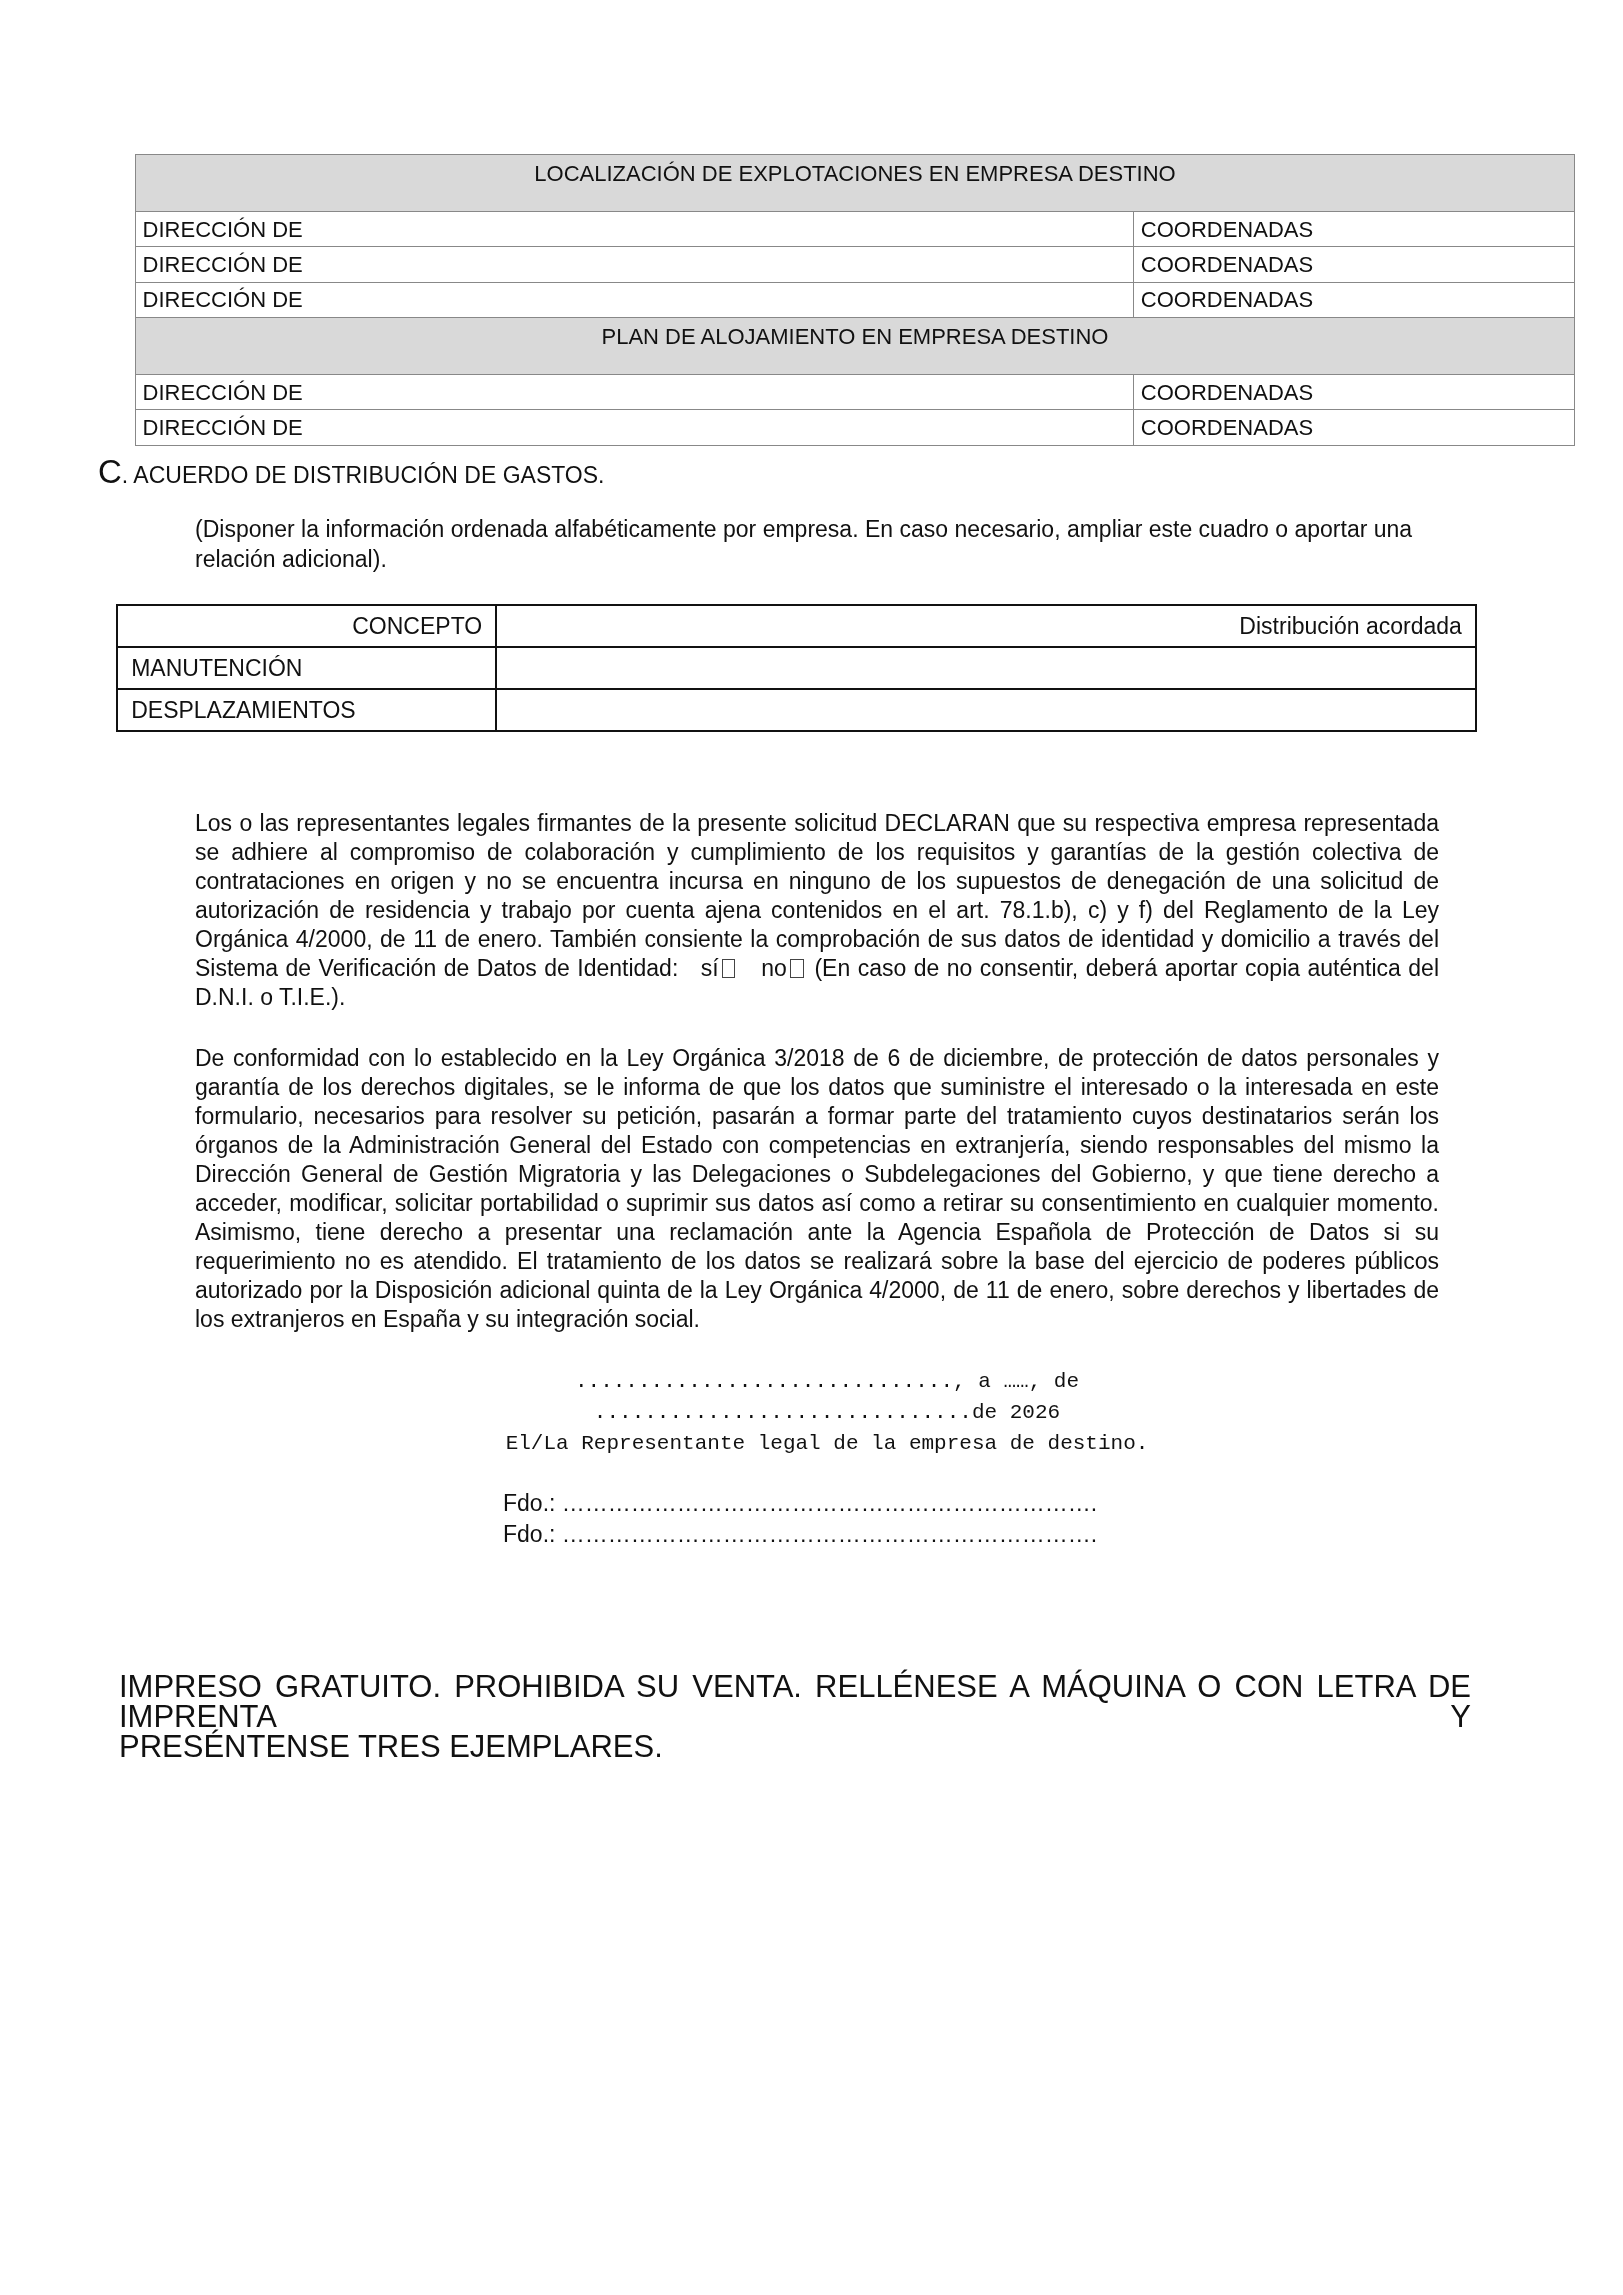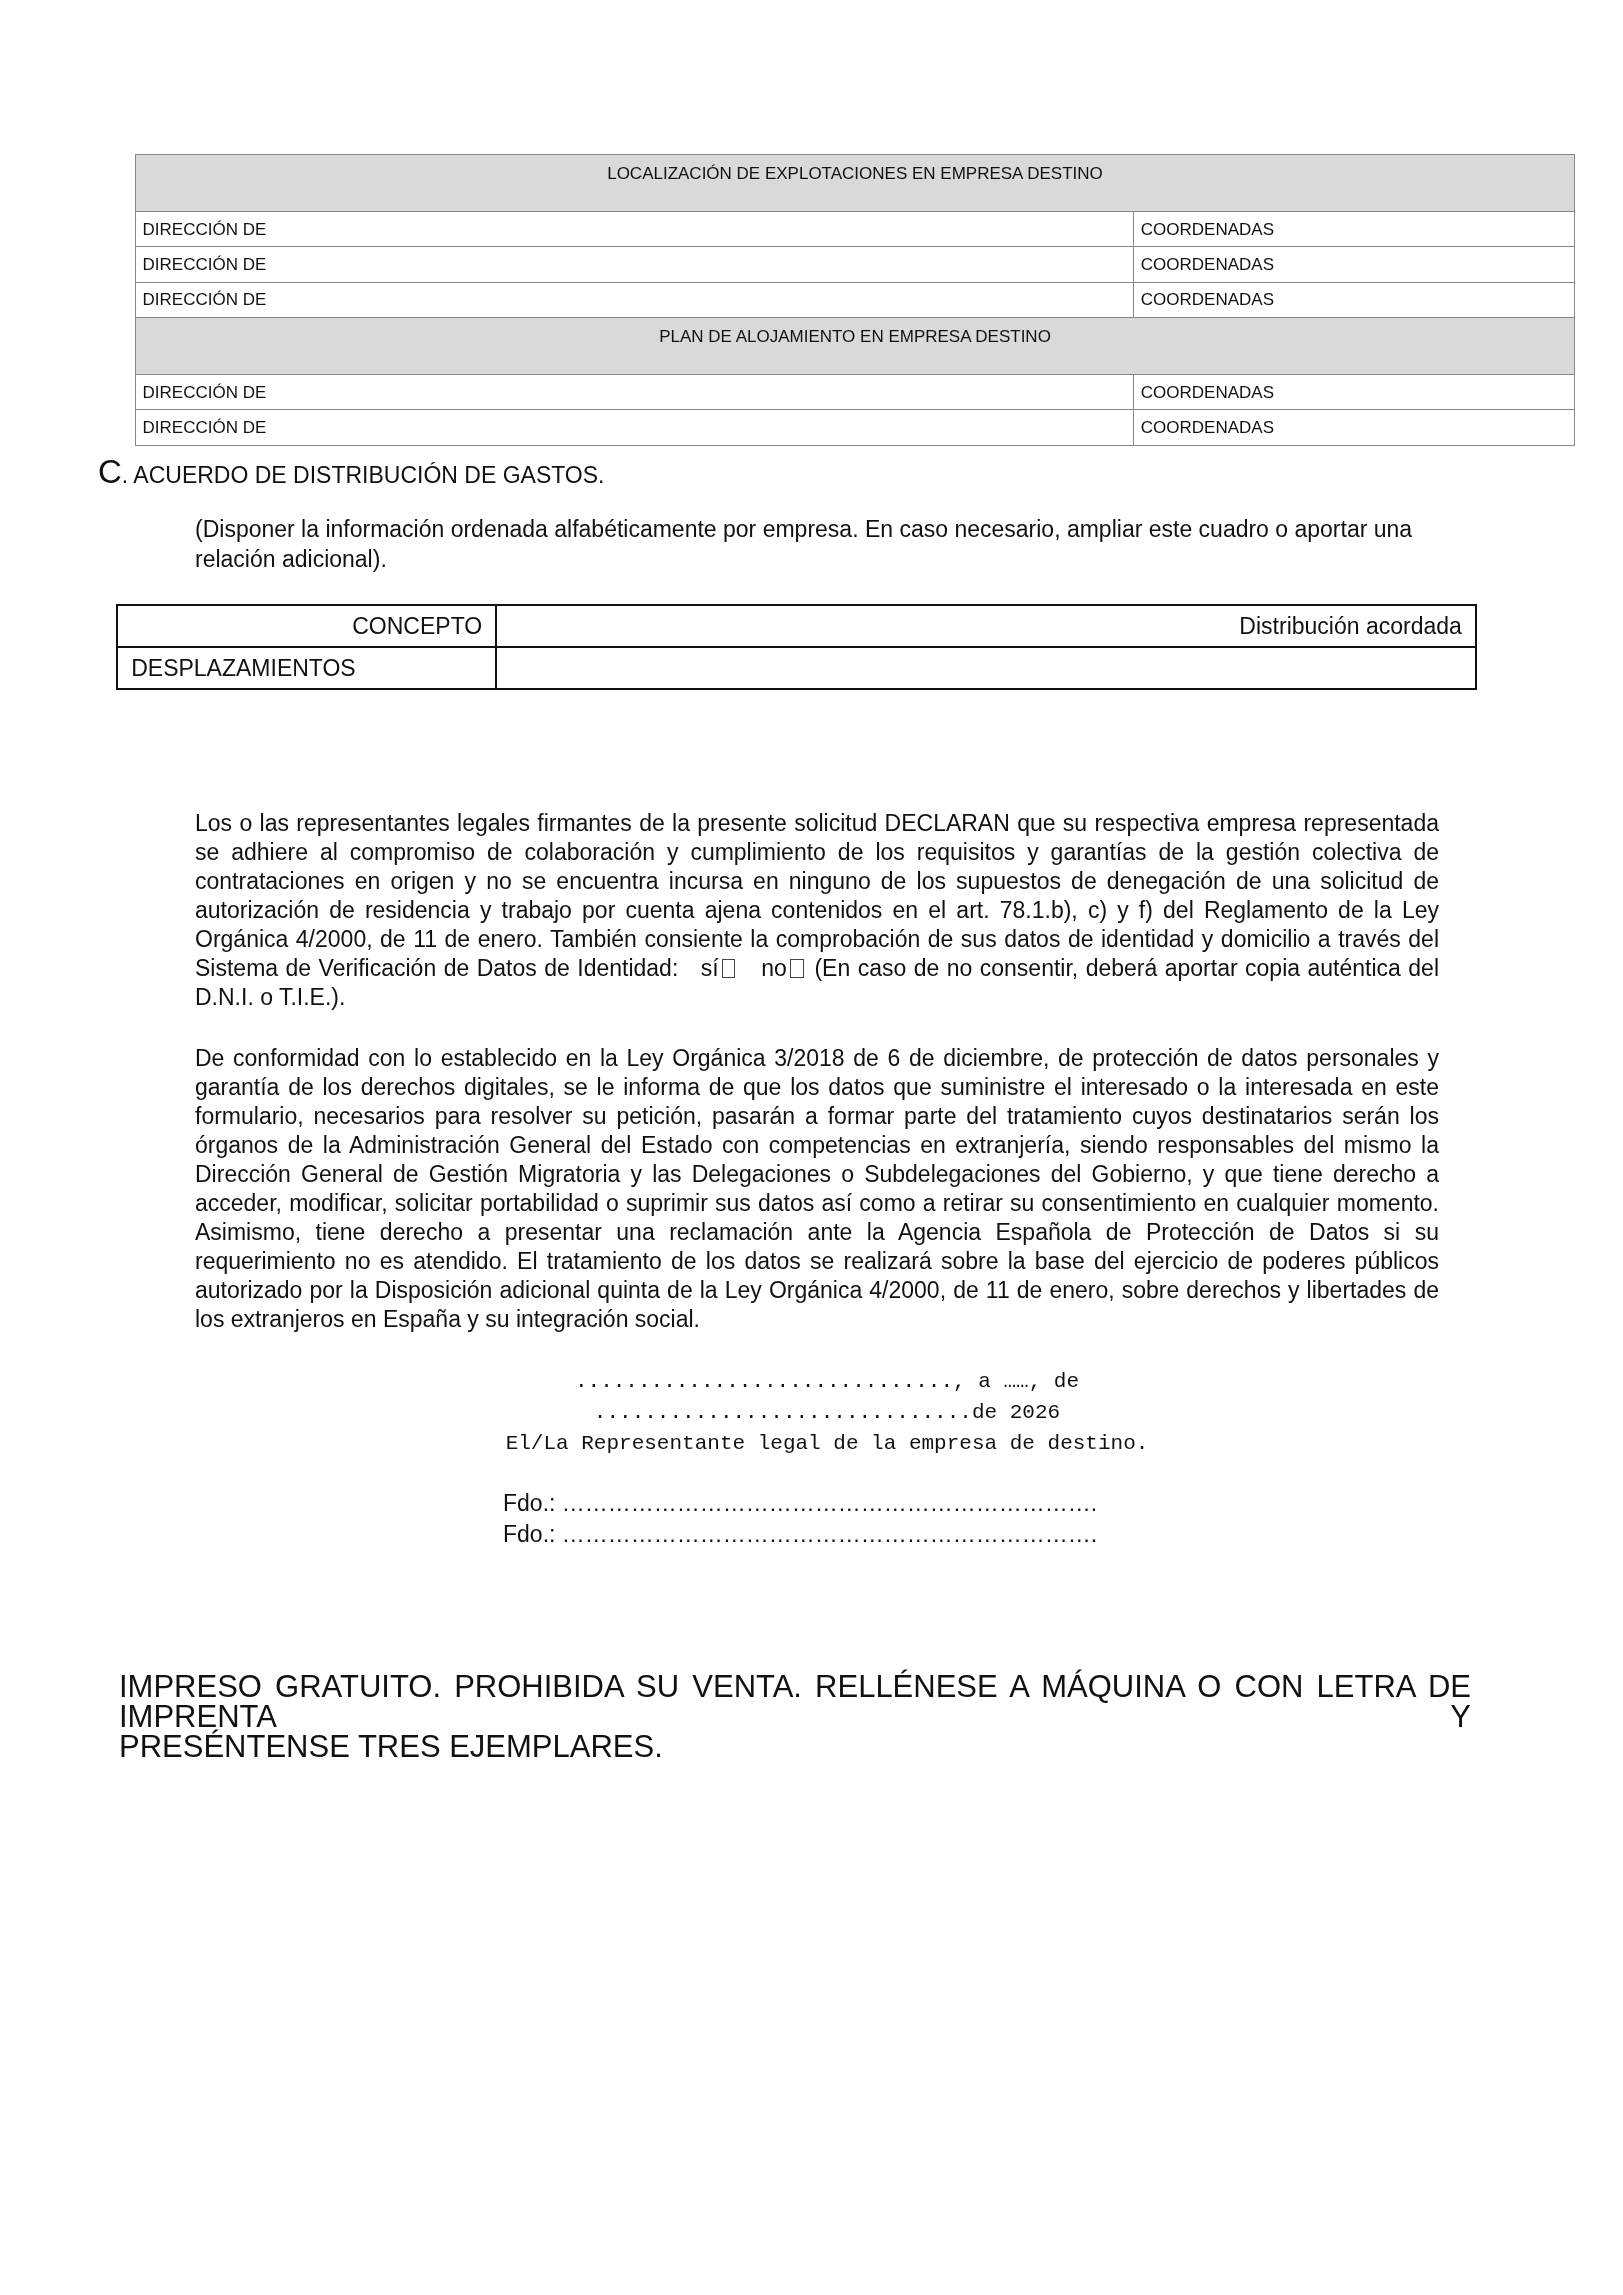--- a/index.html
+++ b/index.html
@@ -1,19 +1,19 @@
 <!DOCTYPE html>
 <html style="font-size:13.2px"><head>
   <meta charset="utf-8">
   <style>
     html, body { margin:0; padding:0; background:#ffffff; }
     body { width:1623px; height:2295px; position:relative; font-family:"Liberation Sans", sans-serif; color:#111; }
     .abs { position:absolute; }
     table { border-collapse:collapse; }
-    .t1 { left:135px; top:154px; width:1440px; font-size:17px; }
+    .t1 { left:135px; top:154px; width:1440px; font-size:22px; }
     .t1 td { border:1.7px solid #888; padding:1.7px 6.6px; height:31px; line-height:31px; vertical-align:top; }
     .t1 td.hdr { background:#d9d9d9; text-align:center; height:51px; padding-top:3.3px; }
     .t1 td.c1 { width:984px; }
     .secC { left:98px; top:453px; font-size:23px; }
     .secC .big { font-size:33px; }
     .note { left:195px; top:514px; width:1249px; font-size:23px; line-height:30px; }
     .t2 { left:116px; top:604px; width:1361px; font-size:23px; }
     .t2 td { border:2.1px solid #111; height:40px; padding:0 13.2px; }
     .t2 td.h { text-align:right; }
     .t2 td.k { width:351px; }
@@ -67,20 +67,24 @@
 
 <div class="abs note">(Disponer la información ordenada alfabéticamente por empresa. En caso necesario, ampliar este cuadro o aportar una relación adicional).</div>
 
 <table class="abs t2">
   <tbody>
       <tr>
     <td class="h k">CONCEPTO</td>
     <td class="h">Distribución acordada</td>
   </tr>
   <tr>
+    <td class="k">MANUTENCIÓN</td>
+    <td></td>
+  </tr>
+  <tr>
     <td class="k">DESPLAZAMIENTOS</td>
     <td></td>
   </tr>
 </tbody>
   </table>
 
 <div class="abs para p1">
   <span>Los o las representantes legales firmantes de la presente solicitud DECLARAN que su respectiva empresa representada se adhiere al compromiso de colaboración y cumplimiento de los requisitos y garantías de la gestión colectiva de contrataciones en origen y no se encuentra incursa en ninguno de los supuestos de denegación de una solicitud de autorización de residencia y trabajo por cuenta ajena contenidos en el art.  78.1.b), c) y f) del Reglamento de la Ley Orgánica 4/2000, de 11 de enero. También consiente la comprobación de sus datos de identidad y domicilio a través del Sistema de Verificación de Datos de Identidad:</span>
   &nbsp; <span>sí</span><span class="chk"></span>
   &nbsp; <span>no</span><span class="chk"></span>

